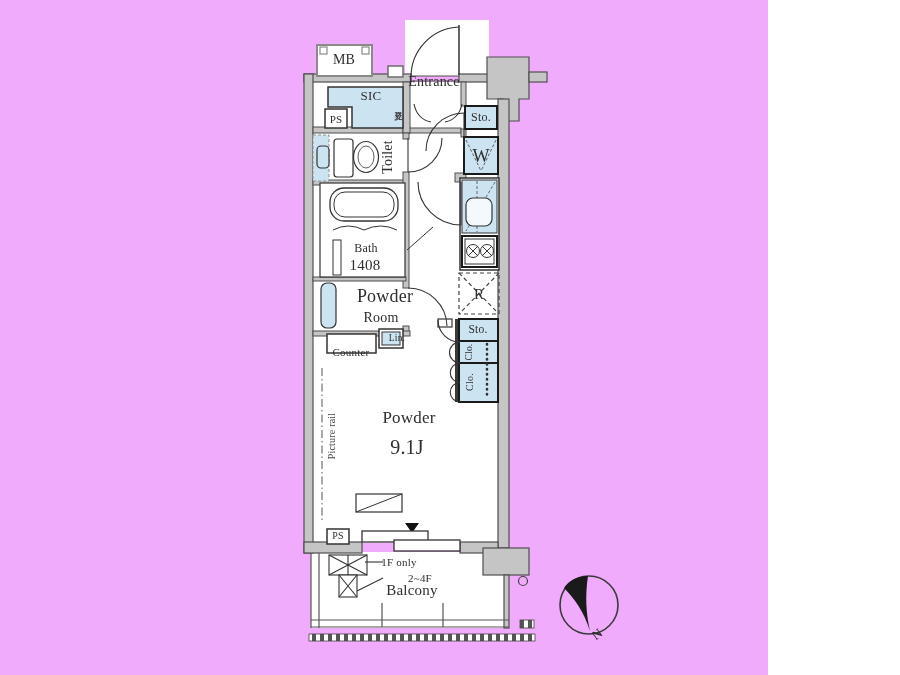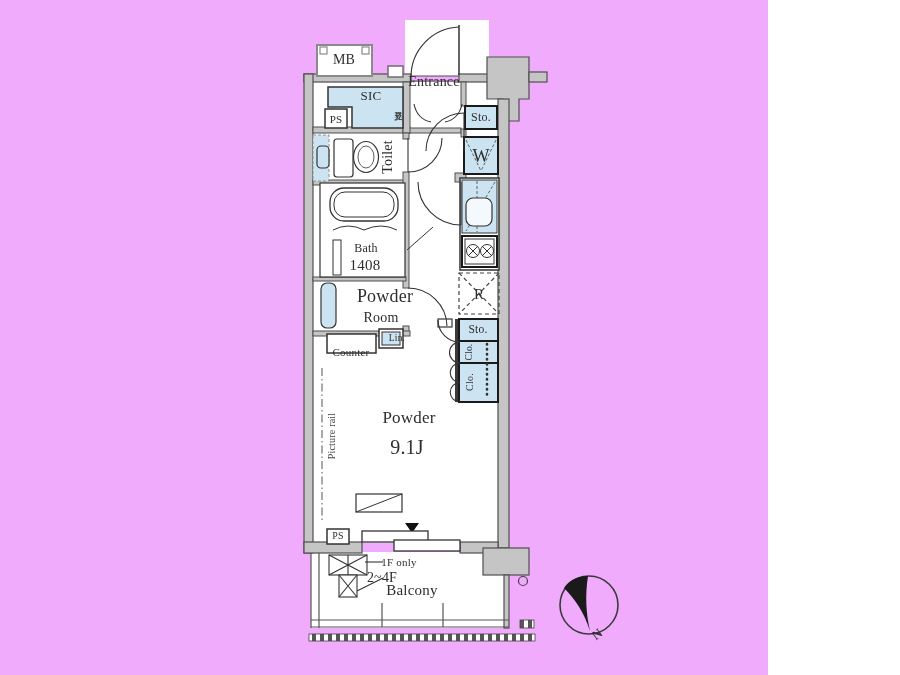--- a/index.html
+++ b/index.html
@@ -216,18 +216,18 @@
   <div class="lbl" style="left:397px;top:339px;font-size:9.5px">Lin.</div>
   <div class="lbl" style="left:479px;top:294px;font-size:15px">R</div>
   <div class="lbl" style="left:478px;top:330px;font-size:11.5px">Sto.</div>
   <div class="lbl v" style="left:470px;top:352px;font-size:9.5px">Clo.</div>
   <div class="lbl v" style="left:470px;top:382px;font-size:10px">Clo.</div>
   <div class="lbl" style="left:409px;top:417px;font-size:17px">Powder</div>
   <div class="lbl" style="left:407px;top:447px;font-size:20px">9.1J</div>
   <div class="lbl v" style="left:332px;top:436px;font-size:10px;color:#444">Picture rail</div>
   <div class="lbl" style="left:338px;top:536px;font-size:10px">PS</div>
   <div class="lbl" style="left:399px;top:562px;font-size:11px">1F only</div>
-  <div class="lbl" style="left:382px;top:578px;font-size:14px">2~4F</div>
+  <div class="lbl" style="left:420px;top:578px;font-size:11px">2~4F</div>
   <div class="lbl" style="left:412px;top:590px;font-size:15px">Balcony</div>
   <div class="lbl north" style="left:597px;top:634px;font-size:13px">N</div>
 </div>
 
 </div>
 
 </body></html>

